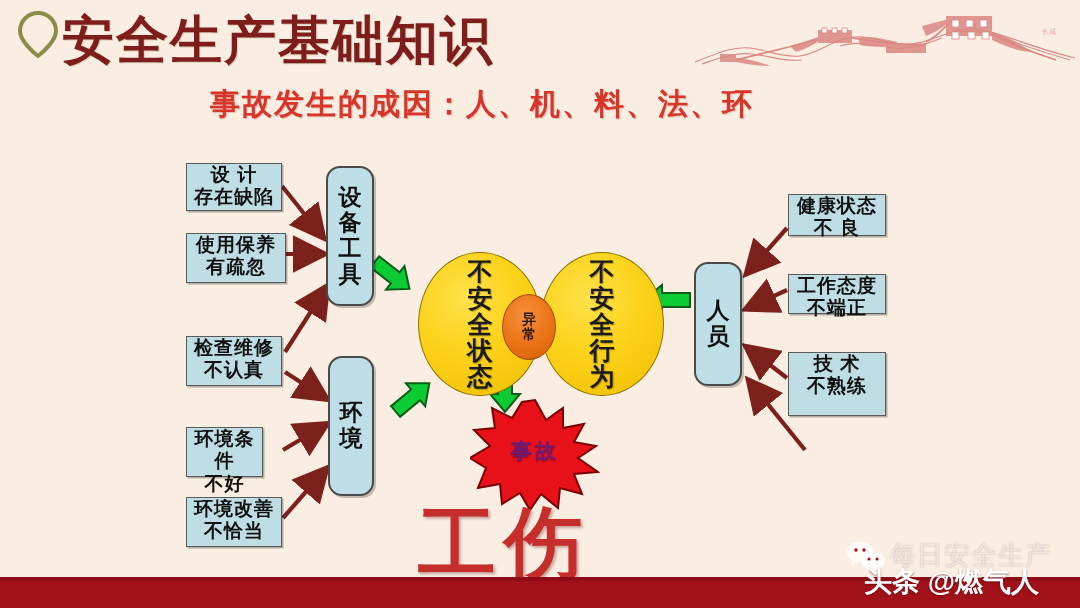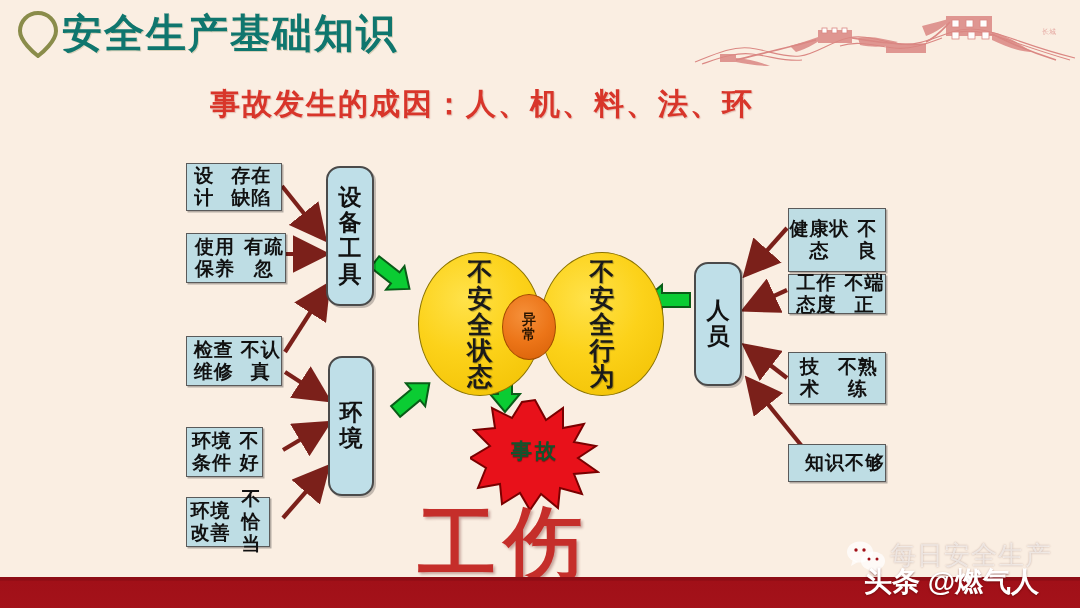--- a/index.html
+++ b/index.html
@@ -21,22 +21,22 @@
     width: 390px; height: 72px;
     opacity: .95;
     pointer-events: none;
   }
   #pin-icon {
     position: absolute; left: 16px; top: 10px;
     width: 44px; height: 48px;
   }
   #title {
     position: absolute; left: 62px; top: 6px;
-    font-size: 40px; font-weight: bold;
-    color: #0f766e;
+    font-size: 52px; font-weight: bold;
+    color: #7f1d1d;
     letter-spacing: 2px;
     white-space: nowrap;
     text-shadow: 1px 1px 0 rgba(120,120,60,.25);
   }
   #subtitle {
     position: absolute; left: 0; top: 84px;
     width: 940px;
     text-align: center;
     font-size: 30px; font-weight: bold;
     color: #d8352a;
@@ -50,21 +50,22 @@
   .cbox {
     position: absolute;
     background: #bedde4;
     border: 1.5px solid #5a5a5a;
     color: #111;
     font-size: 19px;
     font-weight: bold;
     line-height: 1.18;
     text-align: center;
     display: flex;
-    justify-content: flex-end;
+    flex-direction: column;
+    justify-content: flex-start;
     align-items: center;
     box-shadow: 1.5px 1.5px 0 rgba(0,0,0,.28);
     letter-spacing: 1px;
   }
   .cbox .l2 { display: block; }
 
   
   .pillar {
     position: absolute;
     background: #bfdfe8;
@@ -117,21 +118,21 @@
 
   
   #burst {
     position: absolute; left: 470px; top: 398px;
     width: 130px; height: 112px;
   }
   #burst-label {
     position: absolute; left: 470px; top: 437px;
     width: 130px; text-align: center;
     font-size: 21px; font-weight: bold;
-    color: #14532d;
+    color: #701a75;
     letter-spacing: 3px;
     text-shadow: 0 1px 1px rgba(0,0,0,.35);
     z-index: 6;
   }
 
   
   #bigword {
     position: absolute; left: 418px; top: 492px;
     font-size: 78px; font-weight: bold;
     color: #c1201d;
@@ -289,21 +290,21 @@
     <span class="l2">有疏忽</span>
   </div>
   <div class="cbox" style="left:186px;top:336px;width:96px;height:50px">
     <span class="l1">检查维修</span>
     <span class="l2">不认真</span>
   </div>
   <div class="cbox" style="left:186px;top:427px;width:77px;height:50px">
     <span class="l1">环境条件</span>
     <span class="l2">不好</span>
   </div>
-  <div class="cbox" style="left:186px;top:497px;width:84px;height:50px">
+  <div class="cbox" style="left:186px;top:497px;width:96px;height:50px">
     <span class="l1">环境改善</span>
     <span class="l2">不恰当</span>
   </div>
 
   <div class="pillar" style="left:326px;top:166px;width:48px;height:140px">
     <span>设</span>
     <span>备</span>
     <span>工</span>
     <span>具</span>
   </div>
@@ -335,34 +336,31 @@
       <span class="vtxt">异</span>
       <span class="vtxt">常</span>
     </div>
   </div>
 
   <div class="pillar" style="left:694px;top:262px;width:48px;height:124px">
     <span>人</span>
     <span>员</span>
   </div>
 
-  <div class="cbox" style="left:788px;top:208px;width:98px;height:64px">
+  <div class="cbox" style="left:788px;top:194px;width:98px;height:42px">
     <span class="l1">健康状态</span>
     <span class="l2">不  良</span>
   </div>
   <div class="cbox" style="left:788px;top:274px;width:98px;height:40px">
     <span class="l1">工作态度</span>
     <span class="l2">不端正</span>
   </div>
-  <div class="cbox" style="left:788px;top:352px;width:98px;height:52px">
+  <div class="cbox" style="left:788px;top:352px;width:98px;height:64px">
     <span class="l1">技  术</span>
     <span class="l2">不熟练</span>
-  </div>
-  <div class="cbox" style="left:788px;top:444px;width:98px;height:38px">
-    <span class="l1">知识不够</span>
   </div>
 
   <svg id="burst" viewBox="0 0 130 112">
     <polygon points="65,2 76,22 93,10 93,30 114,26 104,44 126,48 108,60 128,74 104,76 112,96 90,90 88,110 71,96 60,112 50,95 32,106 30,86 8,90 16,70 0,60 20,48 4,32 25,30 22,10 42,20 52,4" fill="#e8111a" stroke="#7a0000" stroke-width="2"></polygon>
   </svg>
   <div id="burst-label">事故</div>
 
   <div id="bigword-reflect">工伤</div>
   <div id="bigword">工伤</div>
 

